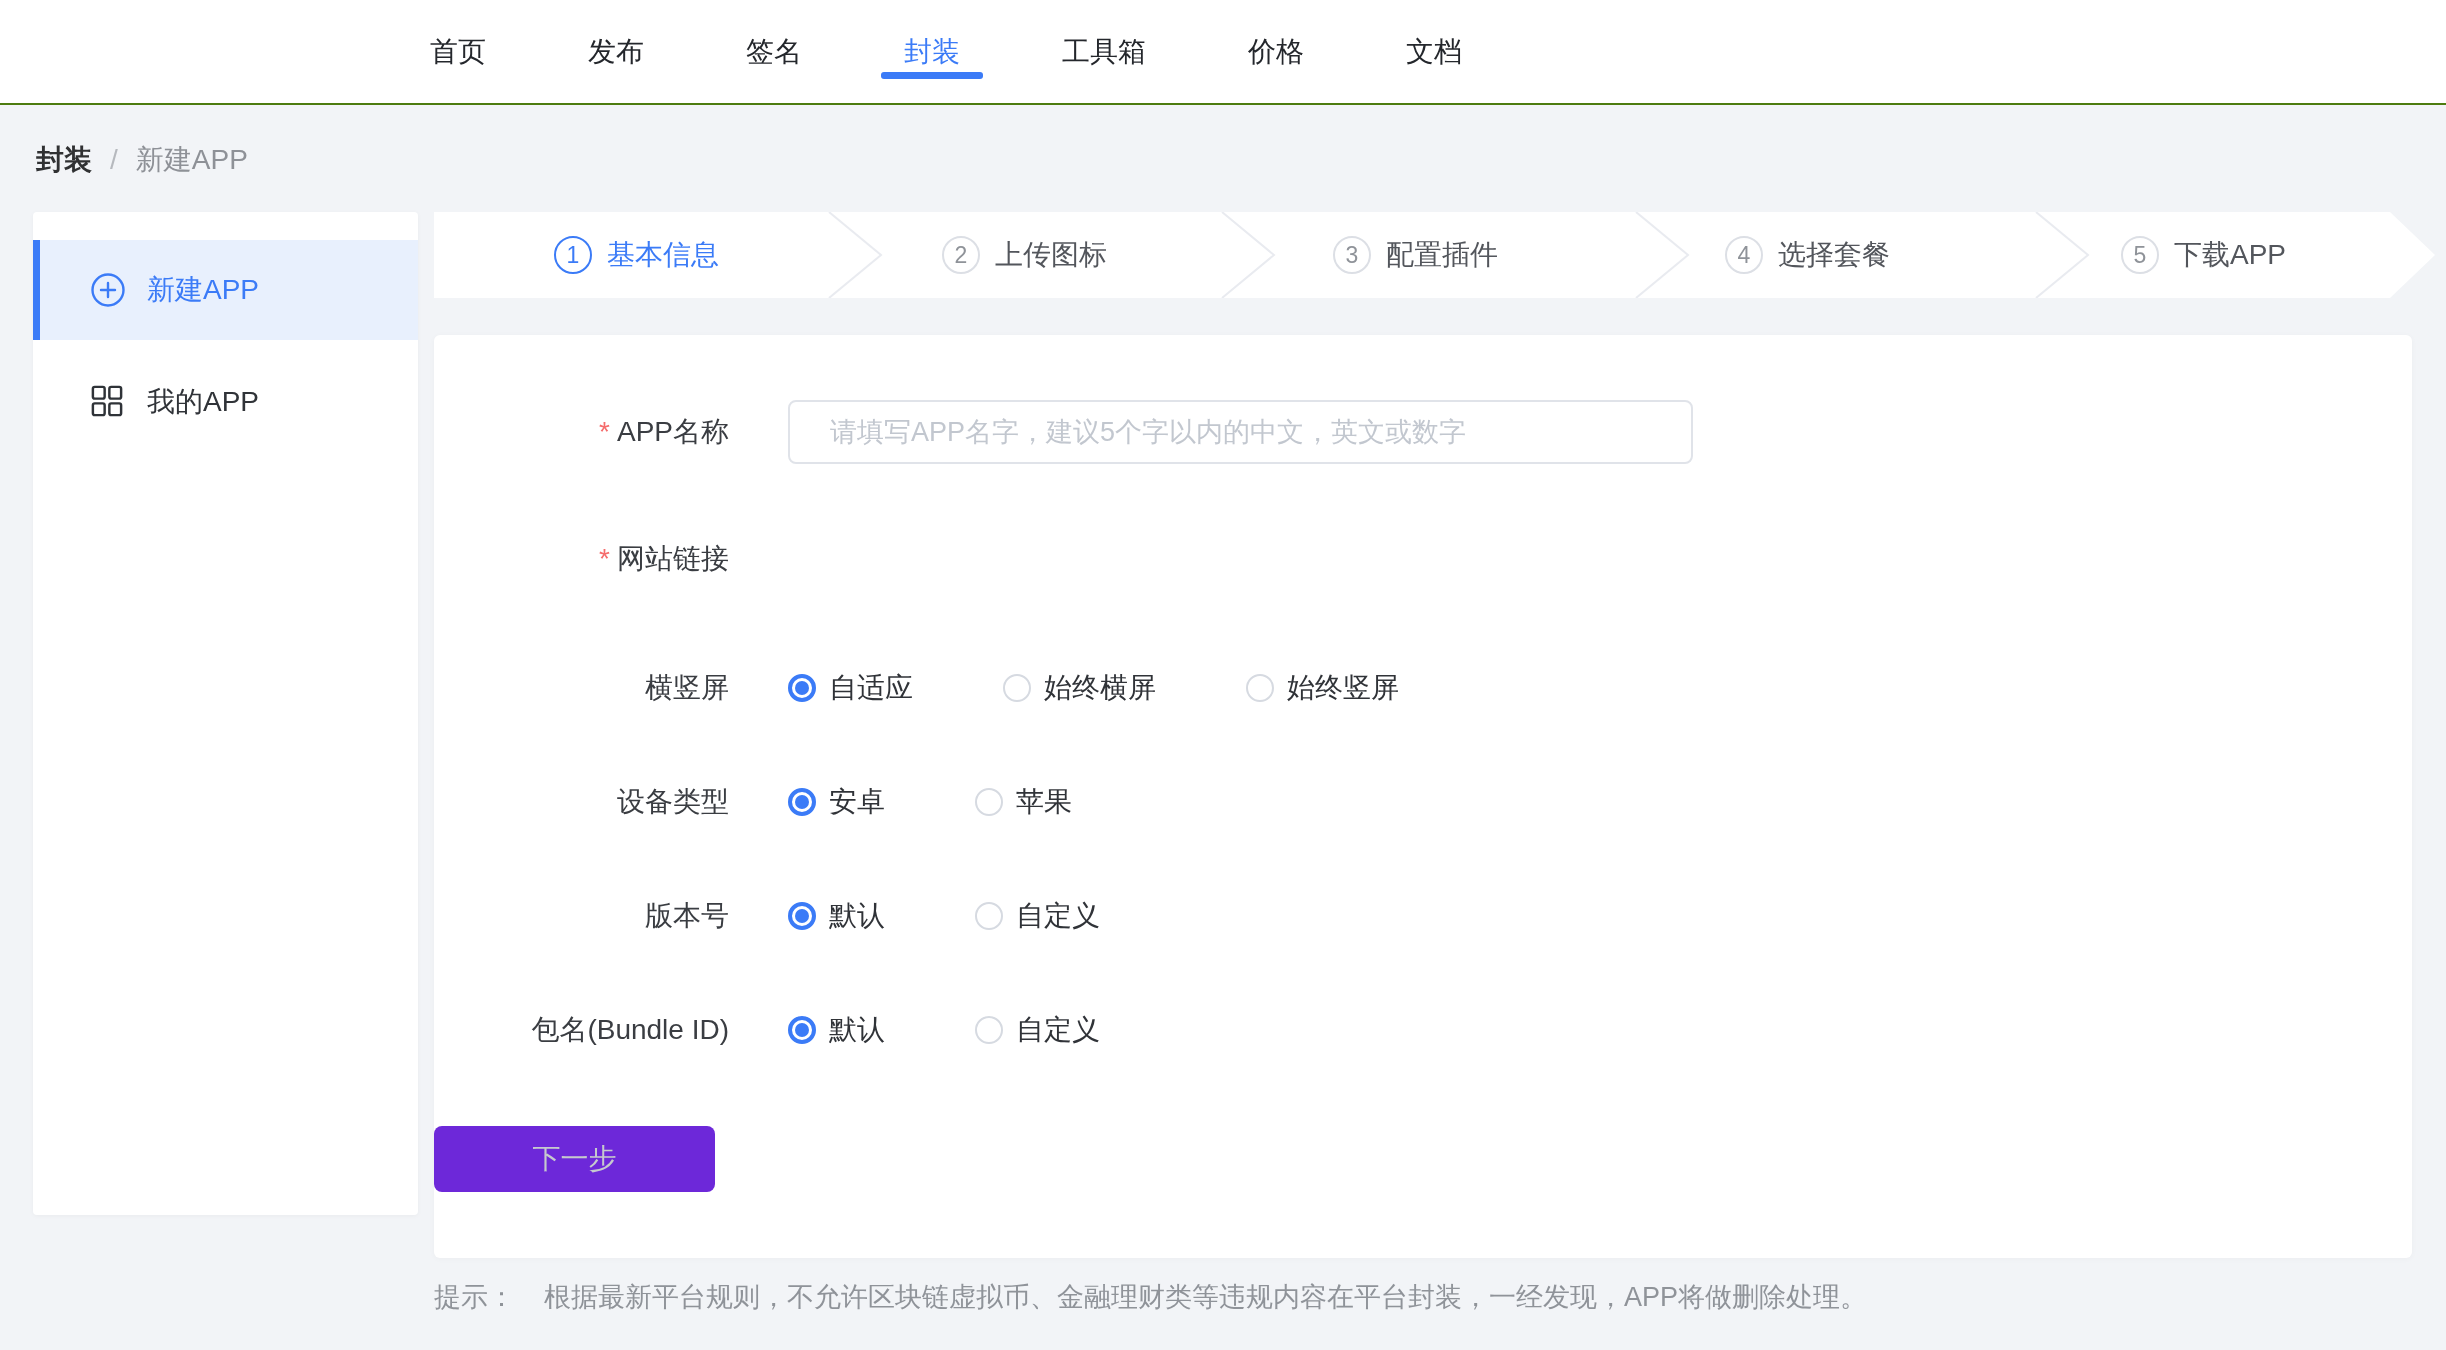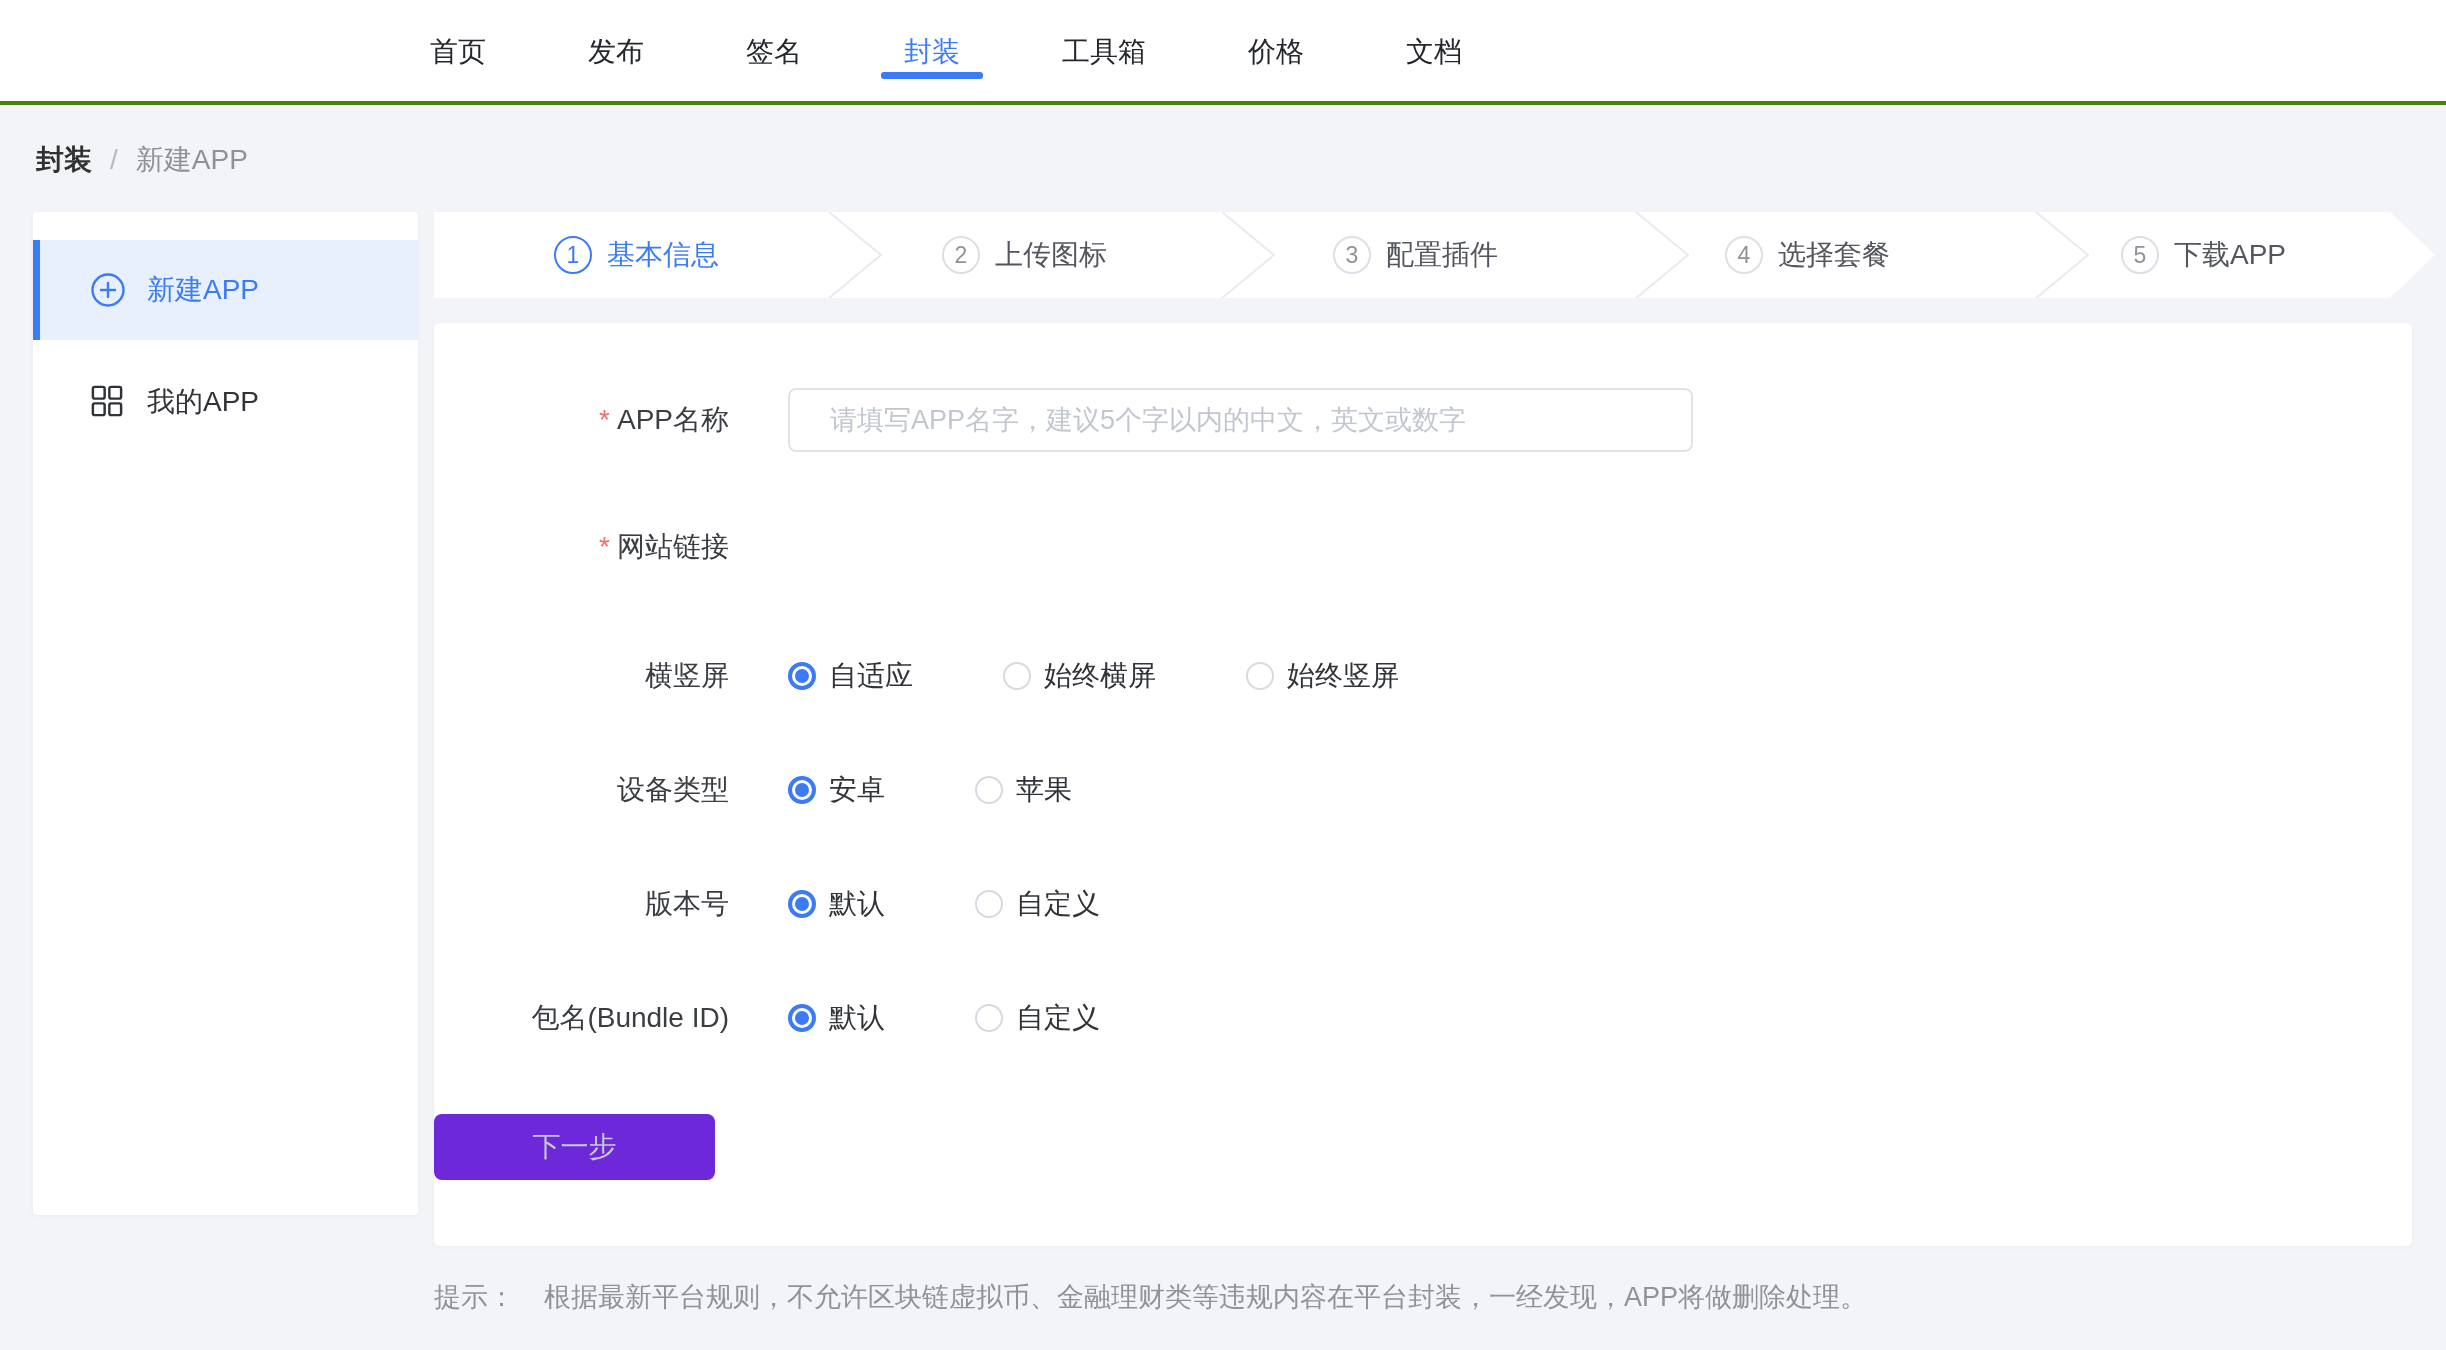--- a/index.html
+++ b/index.html
@@ -7,21 +7,21 @@
   body {
     position:relative; overflow:hidden;
     background:#f2f4f7;
     font-family:"Liberation Sans","DejaVu Sans",sans-serif;
     color:#303338;
   }
 
   
   .header {
     position:absolute; top:0; left:0; width:2446px; height:105px;
-    background:#ffffff; border-bottom:4px solid #4d7c0f;
+    background:#ffffff; border-bottom:2px solid #4d7c0f;
   }
   .nav {
     position:absolute; left:430px; top:0; height:103px;
     display:flex; align-items:center; gap:102px;
   }
   .nav-item {
     position:relative; font-size:28px; color:#24272c;
     cursor:pointer; white-space:nowrap; height:103px;
     display:flex; align-items:center;
   }
@@ -71,21 +71,21 @@
     border:2px solid #dcdfe5; color:#8f9399;
     font-size:23px; display:flex; align-items:center; justify-content:center; flex:none;
     background:#fff;
   }
   .step-label { font-size:28px; color:#53565c; white-space:nowrap; }
   .step.active .step-circle { border-color:#3b7bf7; color:#3b7bf7; }
   .step.active .step-label { color:#3b7bf7; }
 
   
   .card {
-    position:absolute; left:434px; top:323px; width:1978px; height:923px;
+    position:absolute; left:434px; top:335px; width:1978px; height:923px;
     background:#ffffff; border-radius:6px; box-shadow:0 1px 6px rgba(0,0,0,0.03);
     padding-top:65px;
   }
   .form-row { display:flex; align-items:center; }
   .row-input { height:64px; margin-bottom:63px; }
   .row-input2 { height:64px; margin-bottom:79px; }
   .row-radio { height:36px; margin-bottom:78px; }
   .row-button { margin-bottom:0; }
   .field-label {
     width:295px; text-align:right; margin-right:59px;

